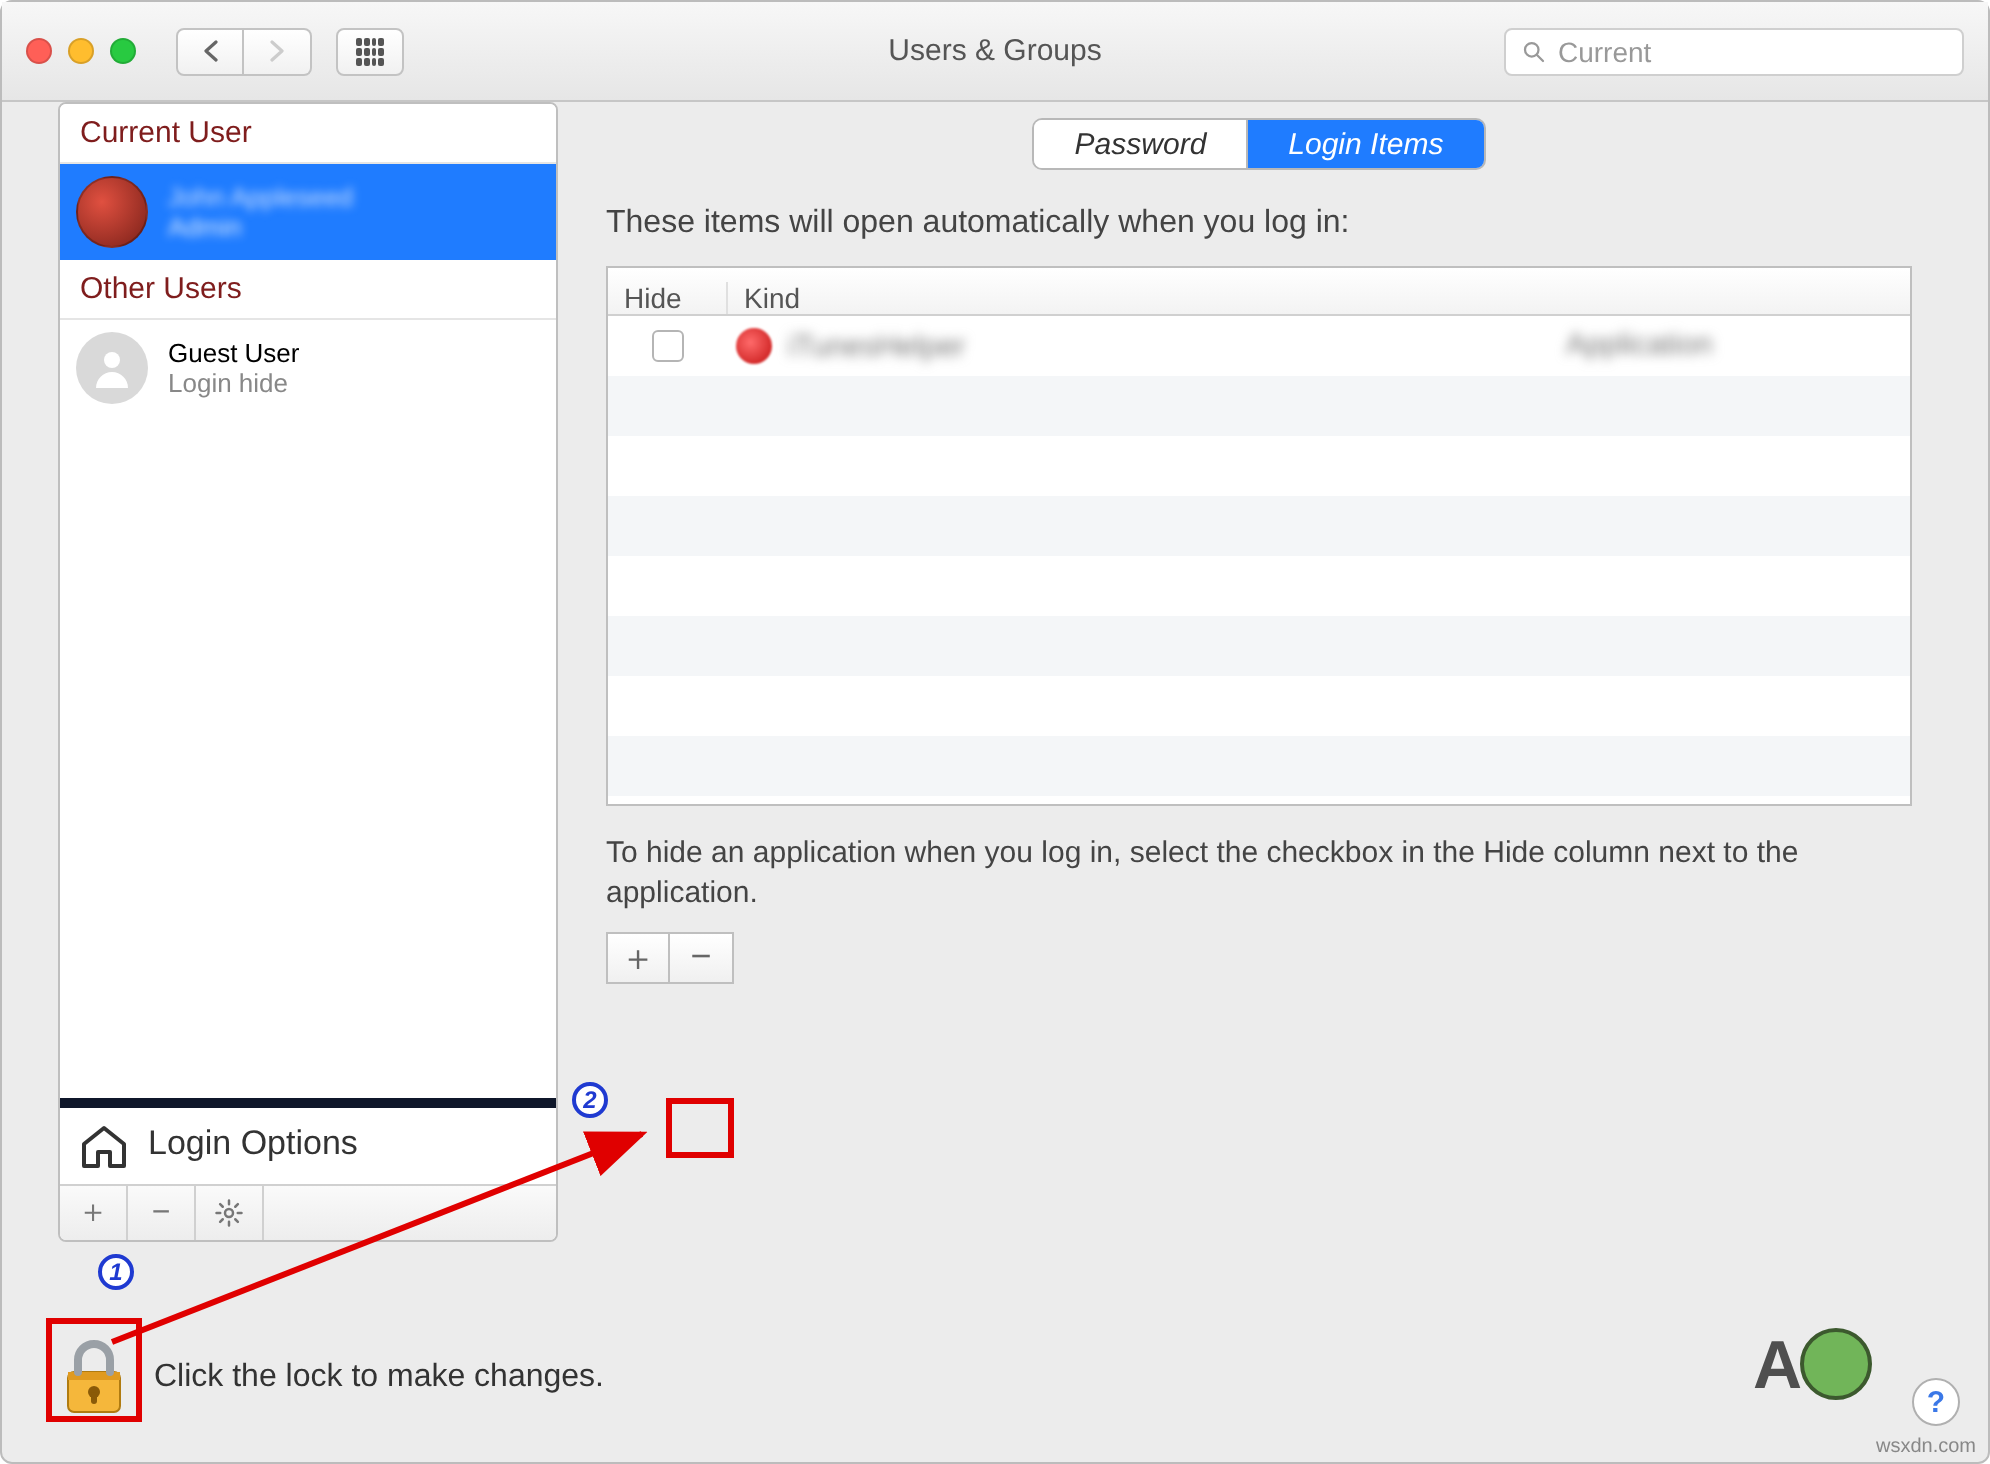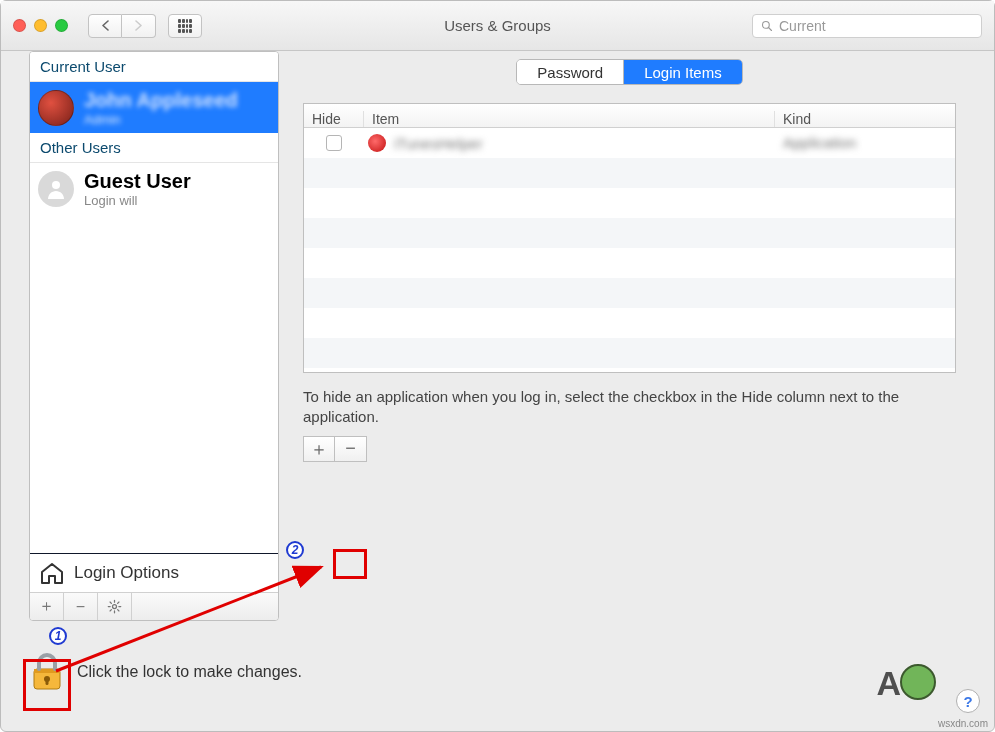--- a/index.html
+++ b/index.html
@@ -24,42 +24,42 @@
   .grid-dots { width: 14px; height: 14px; display: grid; grid-template-columns: repeat(4,1fr); grid-template-rows: repeat(3,1fr); gap:1px; }
   .grid-dots span { background:#555; border-radius:1px; }
   
   .title { position:absolute; left:50%; transform:translateX(-50%); font-size:15px; color:#555; }
   
   .search { margin-left:auto; height:24px; width:230px; border:1px solid #cfcfcf; border-radius:4px; background:#fff; display:flex; align-items:center; padding:0 8px; gap:6px; color:#999; font-size:14px; }
   .search svg { width:12px; height:12px; }
   .panel-wrap { position: absolute; inset: 50px 28px 110px 28px; display: flex; gap: 14px; }
   
   .sidebar { width: 250px; background:#fff; border:1px solid #bfbfbf; border-radius:4px; display:flex; flex-direction:column; overflow:hidden; position:relative; }
-  .sb-section { padding: 6px 10px; color:#0c4a6e; font-size:15px; border-bottom:1px solid #e5e5e5; background:#fff; }
+  .sb-section { padding: 6px 10px; color:#7f1d1d; font-size:15px; border-bottom:1px solid #e5e5e5; background:#fff; }
   .sb-row { display:flex; align-items:center; padding:6px 8px; gap:10px; }
   .sb-row.selected { background:#1f7cff; color:#fff; }
   .sb-row.selected .sb-sub { color: rgba(255,255,255,0.85); }
   .avatar { width:36px; height:36px; border-radius:50%; background:#d9d9d9; display:flex; align-items:center; justify-content:center; font-size:22px; color:#fff; overflow:hidden; flex: 0 0 36px; }
   .avatar.red { background: radial-gradient(circle at 35% 35%, #e05040, #7a2018); border: 1px solid rgba(0,0,0,0.25); }
-  .sb-name { font-size:20px; line-height:1.2;font-weight:bold; }
+  .sb-name { font-size:13px; line-height:1.2; }
   .sb-name.blur { filter: blur(2.5px); color:#cfe1ff; }
   .sb-sub { font-size:13px; color:#888; }
   .sb-sub.blur { filter: blur(2.5px); color:#cfe1ff; }
   
   .sb-flex { flex:1; }
-  .sb-login-options { display:flex; align-items:center; gap:10px; padding:8px 10px; border-top:1px solid #0f172a; font-size:17px; color:#333; }
+  .sb-login-options { display:flex; align-items:flex-start; gap:10px; padding:8px 10px; border-top:5px solid #0f172a; font-size:17px; color:#333; }
   .house-icon { width:24px; height:22px; }
   .sb-controls { display:flex; border-top:1px solid #d0d0d0; height:28px; }
   .sb-controls button { width:34px; border:none; border-right:1px solid #d0d0d0; background:linear-gradient(#fafafa,#ededed); font-size:16px; color:#777; display:flex; align-items:center; justify-content:center; }
   .sb-controls .spacer { flex:1; background:linear-gradient(#fafafa,#ededed); }
   
   .main { flex:1; display:flex; flex-direction:column; position:relative; }
   
   .tabs { display:flex; align-self:center; border:1px solid #b8b8b8; border-radius:5px; overflow:hidden; height:26px; margin-top:8px; margin-bottom:18px; }
-  .tab { padding:0 20px; display:flex; align-items:center; font-size:15px; background:#fff; color:#333; cursor:pointer; }
+  .tab { padding:0 20px; display:flex; align-items:center; font-size:15px; background:#fff; color:#333; cursor:pointer;font-style:italic; }
   .tab.active { background:#1f7cff; color:#fff; }
   .tab + .tab { border-left:1px solid #b8b8b8; }
   
   .intro { font-size:16px; color:#444; margin:0 10px 12px 10px; }
   
   .table { border:1px solid #bfbfbf; border-radius:0; margin:0 10px; background:#fff; height:270px; overflow:hidden; }
   .thead { display:flex; background:linear-gradient(#fff,#f3f3f3); border-bottom:1px solid #d0d0d0; height:24px; align-items:flex-end; font-size:14px; color:#555; }
   .th { padding:0 8px; border-right:1px solid #e0e0e0; }
   .th.hide { width:60px; text-align:left; }
   .th.item { flex:1; }
@@ -74,21 +74,21 @@
   .chk { width:16px; height:16px; border:1px solid #b5b5b5; border-radius:3px; background:#fff; }
   .app-icon { width:18px; height:18px; border-radius:50%; background: radial-gradient(circle at 40% 40%, #ff6a6a, #c21111); filter: blur(0.4px); }
   .blur-text { filter: blur(3px); color:#777; font-size:15px; }
   
   .hint { margin: 14px 10px 8px 10px; font-size:15px; color:#444; line-height:1.35; }
   
   .addrem { display:flex; margin:0 10px; }
   .addrem button { width:32px; height:26px; border:1px solid #bfbfbf; background:linear-gradient(#fff,#f0f0f0); font-size:18px; color:#666; display:flex; align-items:center; justify-content:center; }
   .addrem button + button { border-left:none; }
   
-  .lock-row { position:absolute; left:28px; bottom:39px; display:flex; align-items:center; gap:12px; }
+  .lock-row { position:absolute; left:28px; bottom:22px; display:flex; align-items:center; gap:12px; }
   .lock-icon { width:36px; height:40px; }
   .lock-text { font-size:16px; color:#333; }
   
   .help-btn { position:absolute; right:14px; bottom:18px; width:24px; height:24px; border-radius:50%; border:1px solid #b0b0b0; background:#fff; color:#3b78e7; font-size:15px; font-weight:bold; display:flex; align-items:center; justify-content:center; }
   
   
   .anno { position:absolute; inset:0; pointer-events:none; }
   .anno svg { width:100%; height:100%; }
   .redbox { position:absolute; border:3px solid #e00000; }
   .circle-num { position:absolute; width:18px; height:18px; border:2px solid #1f3ad1; background:#fff; border-radius:50%; color:#1f3ad1; font-size:12px; font-weight:bold; display:flex; align-items:center; justify-content:center; font-style:italic; }
@@ -161,21 +161,21 @@
       <div class="sb-section">Other Users</div>
       <div class="sb-row">
         <div class="avatar">
           <svg width="24" height="24" viewBox="0 0 24 24">
               <circle cx="12" cy="8" r="4" fill="#fff"></circle>
               <path d="M4 22c0-4.4 3.6-8 8-8s8 3.6 8 8" fill="#fff"></path>
             </svg>
         </div>
         <div>
           <div class="sb-name">Guest User</div>
-          <div class="sb-sub">Login will</div>
+          <div class="sb-sub">Login hide</div>
         </div>
       </div>
       <div class="sb-flex"></div>
       <div class="sb-login-options">
         <svg class="house-icon" viewBox="0 0 24 22">
           <path d="M2 10 L12 2 L22 10 L22 21 L15 21 L15 14 L9 14 L9 21 L2 21 Z" fill="none" stroke="#333" stroke-width="2" stroke-linejoin="round"></path>
         </svg>
         <span>Login Options</span>
       </div>
       <div class="sb-controls">
@@ -189,25 +189,25 @@
         </button>
         <div class="spacer"></div>
       </div>
     </div>
 
     <div class="main">
       <div class="tabs">
         <div class="tab">Password</div>
         <div class="tab active">Login Items</div>
       </div>
+      <div class="intro">These items will open automatically when you log in:</div>
 
       <div class="table">
         <div class="thead">
           <div class="th hide">Hide</div>
-          <div class="th item">Item</div>
           <div class="th kind">Kind</div>
         </div>
         <div class="tbody">
           <div class="trow">
             <div class="td hide">
                 <div class="chk"></div>
               </div>
             <div class="td item">
               <div class="app-icon"></div>
               <span class="blur-text">iTunesHelper</span>

